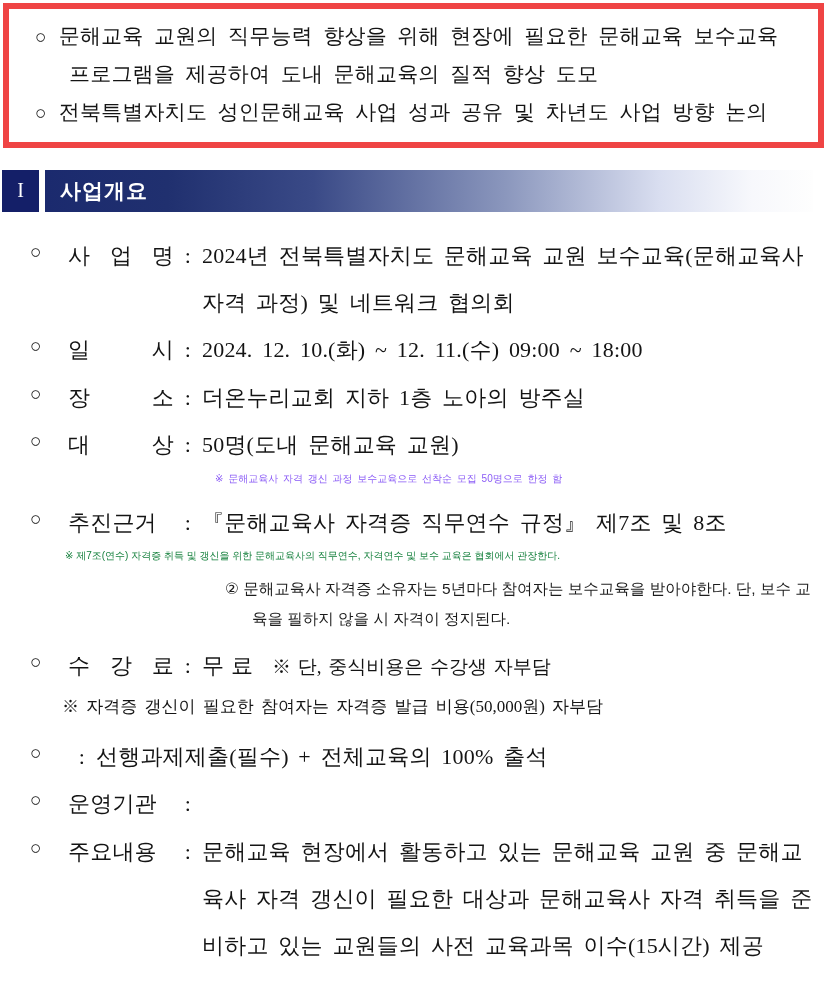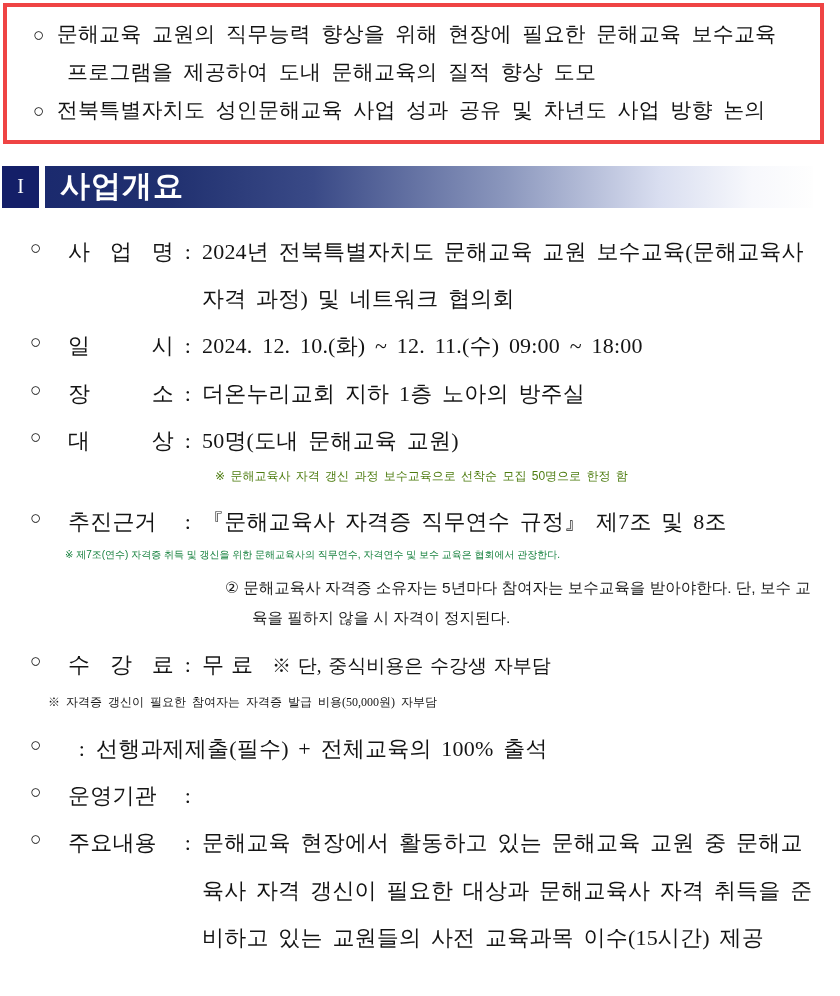--- a/index.html
+++ b/index.html
@@ -16,21 +16,21 @@
   }
   .page {
     position: relative;
     width: 840px;
     height: 996px;
   }
 
   
   .summary-box {
     margin: 3px 16px 0 3px;
-    border: 4px solid #ef4444;
+    border: 6px solid #ef4444;
     padding: 8px 18px 10px 26px;
   }
   .sb-line {
     margin: 0;
     font-size: 21px;
     line-height: 1.82;
     word-spacing: 5px;
     letter-spacing: 0.2px;
     padding-left: 34px;
     text-indent: -34px;
@@ -61,21 +61,21 @@
   .title-bar {
     margin-left: 6px;
     width: 768px;
     height: 42px;
     background: linear-gradient(90deg,
       #1b2a6e 0%, #20306f 16%, #3a4a87 35%,
       #8b97bd 60%, #d9def0 80%, #f7f8fc 92%, #fefefe 100%);
     color: #ffffff;
     font-family: "Liberation Sans", "DejaVu Sans", sans-serif;
     font-weight: bold;
-    font-size: 30px;
+    font-size: 21px;
     letter-spacing: 1px;
     display: flex;
     align-items: center;
     padding-left: 15px;
     box-sizing: border-box;
   }
 
   
   .overview {
     padding: 20px 16px 0 30px;
@@ -114,46 +114,46 @@
   .value-suffix {
     font-size: 19px;
     letter-spacing: 0;
     word-spacing: 2px;
     margin-left: 12px;
   }
 
   
   .note-capacity {
     font-family: "Liberation Sans", "DejaVu Sans", sans-serif;
-    font-size: 12px;
+    font-size: 10px;
     line-height: 1.5;
     margin: 3px 0 13px 185px;
     word-spacing: 2px;
-    color: #4d7c0f;
+    color: #8b5cf6;
   }
   .note-law {
     font-family: "Liberation Sans", "DejaVu Sans", sans-serif;
     font-size: 10px;
     line-height: 1.55;
     margin: 2px 0 10px 35px;
     color: #15803d;
   }
   .note-law-sub {
     font-family: "Liberation Sans", "DejaVu Sans", sans-serif;
     font-size: 15.5px;
     line-height: 1.95;
     margin: 0 0 8px 195px;
     padding-left: 27px;
     text-indent: -27px;
     color: #1c1c1c;
   }
   .note-fee {
-    font-size: 12px;
+    font-size: 17px;
     line-height: 1.5;
-    margin: 4px 0 14px 18px;
+    margin: 4px 0 14px 32px;
     word-spacing: 3px;
   }
 </style>
 </head>
 <body>
 
 <div class="page">
 
   <div class="summary-box">
     <p class="sb-line"><span class="sb-bullet">○</span><span>문해교육 교원의 직무능력 향상을 위해 현장에 필요한 문해교육 보수교육 프로그램을 제공하여 도내 문해교육의 질적 향상 도모</span></p>

